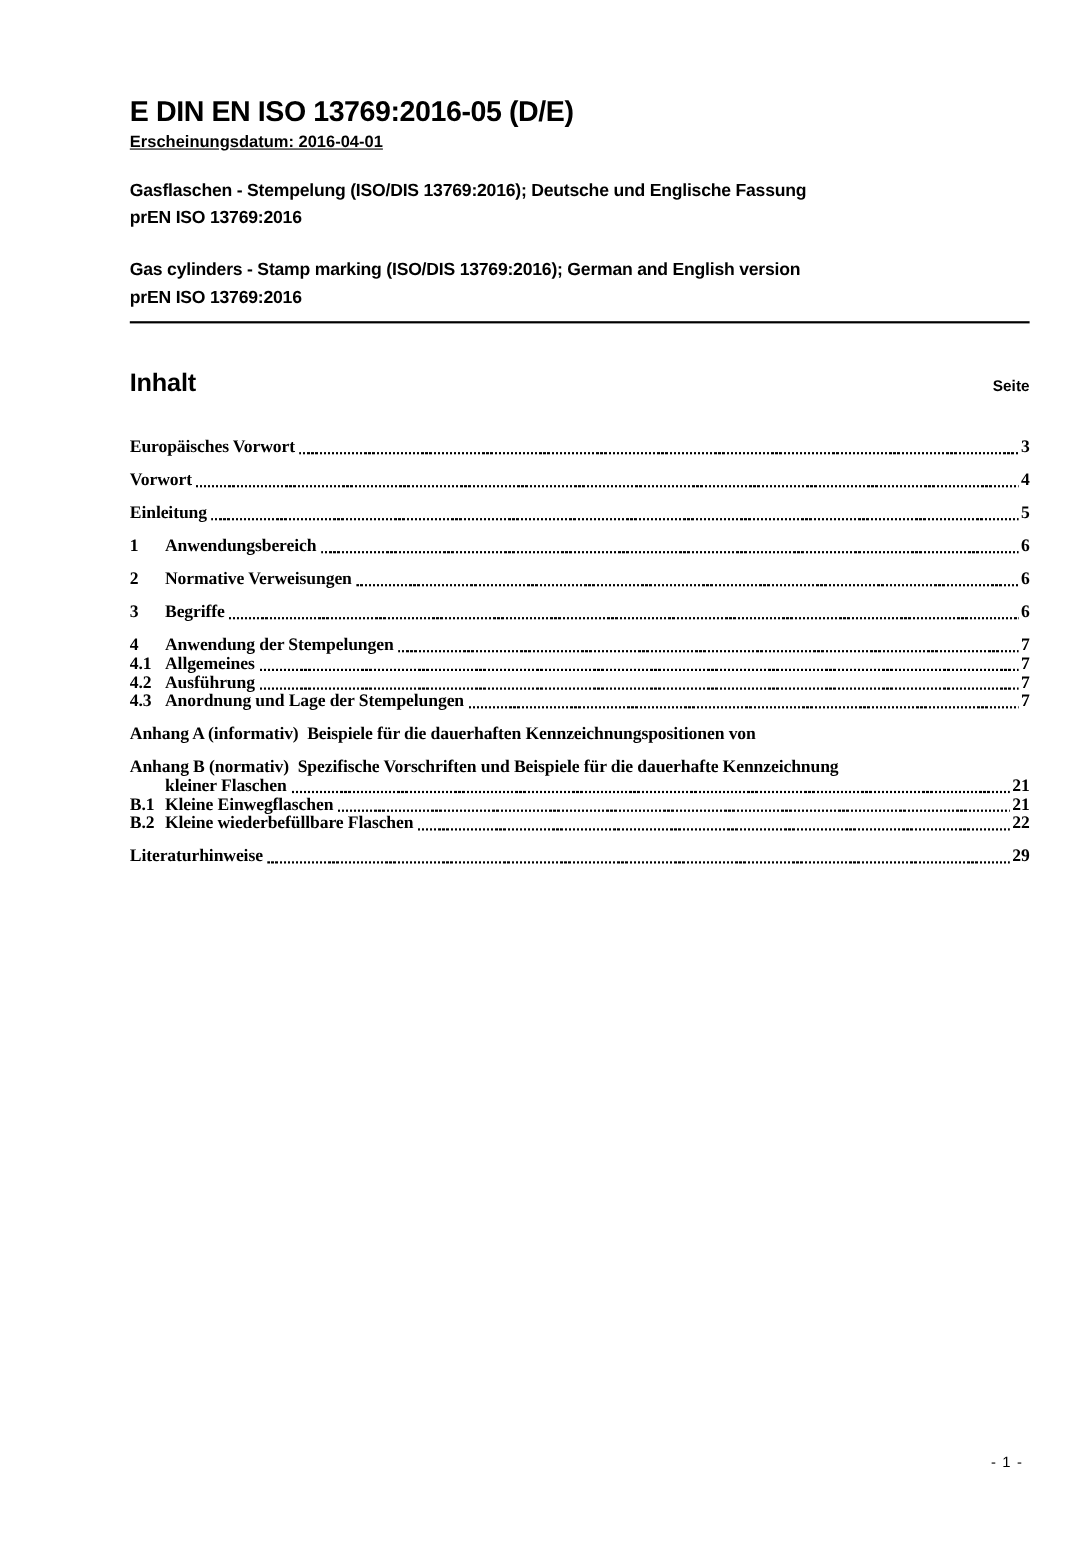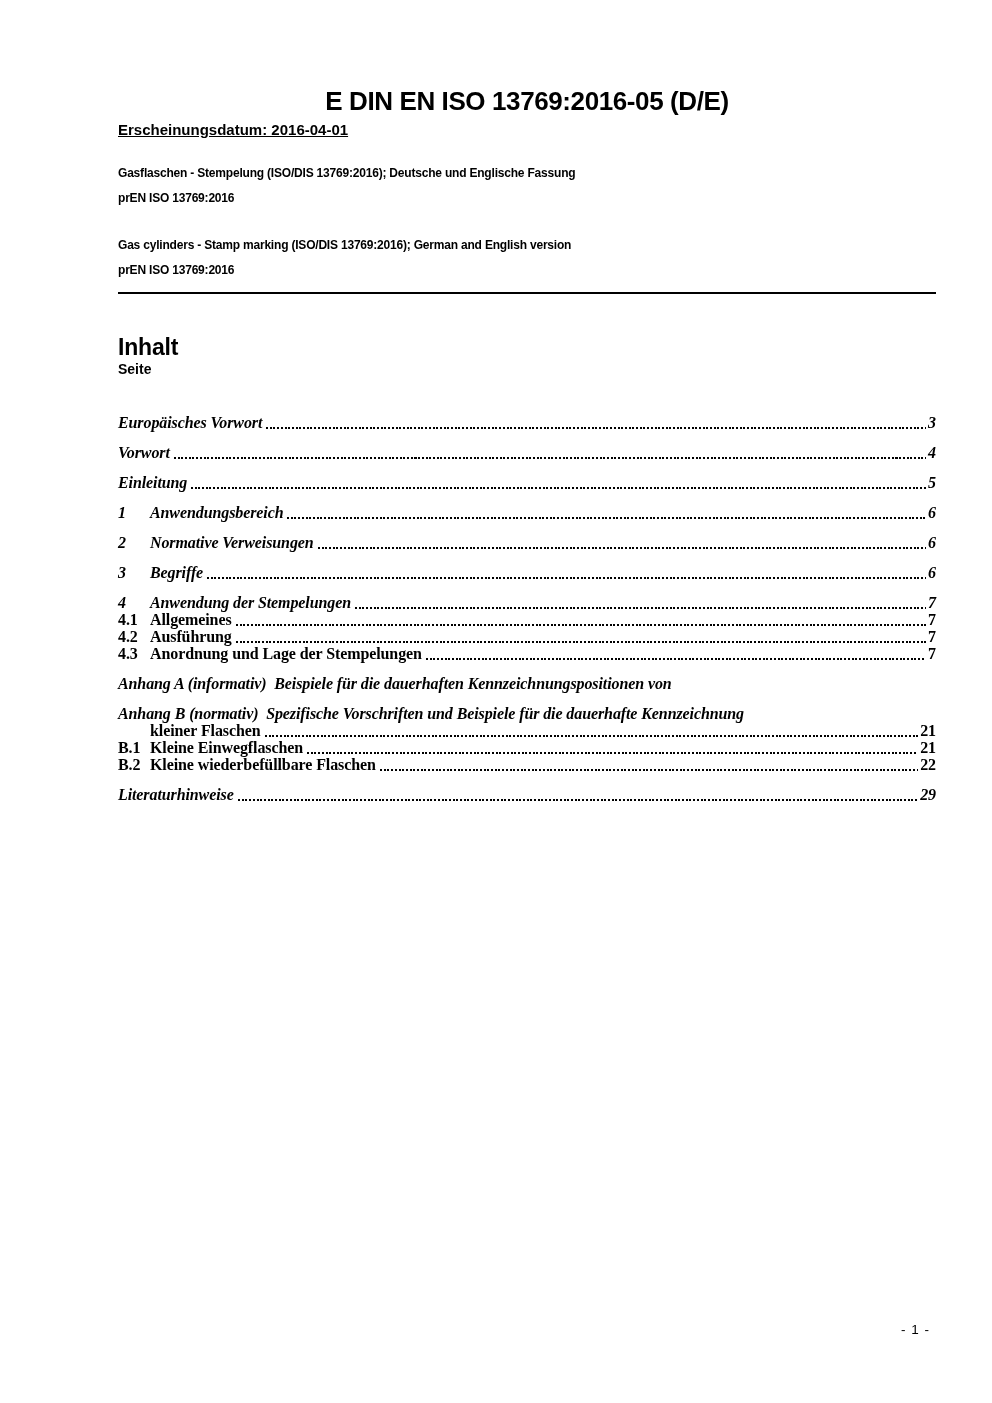--- a/index.html
+++ b/index.html
@@ -6,41 +6,41 @@
   body{
     width:992px;height:1403px;
     background:#ffffff;color:#000;
     position:relative;overflow:hidden;
     font-family:"Liberation Sans",sans-serif;
   }
   .page{position:absolute;left:118px;top:88px;width:818px;}
 
   .doc-number{
     font-size:26px;font-weight:bold;line-height:1.05;
-    margin:0;letter-spacing:-0.4px;text-align:center;
+    margin:0;letter-spacing:-0.4px;
   }
   .pub-date{font-size:15px;font-weight:bold;margin-top:7px;line-height:1.1;text-decoration:underline;}
   .doc-title{
-    font-size:12px;font-weight:bold;line-height:25px;
+    font-size:16px;font-weight:bold;line-height:25px;
     margin-top:22px;letter-spacing:-0.2px;
   }
   .doc-title .t-line{white-space:pre;}
   .rule{border:0;border-top:2px solid #000;margin:9px 0 0 0;height:0;}
 
-  .toc-head{display:flex;justify-content:space-between;align-items:baseline;margin-top:40px;flex-direction:column;}
+  .toc-head{display:flex;justify-content:space-between;align-items:baseline;margin-top:40px;}
   .toc-heading{font-size:23px;font-weight:bold;letter-spacing:-0.2px;}
   .toc-page-label{font-size:14px;font-weight:bold;}
 
   .toc{
     margin-top:37px;
     font-family:"Liberation Serif",serif;
     font-weight:bold;font-size:16px;letter-spacing:-0.1px;
   }
   .toc-row{display:flex;align-items:baseline;line-height:17px;}
-  .toc-row.normal{margin-top:13px;font-style:italic;}
+  .toc-row.normal{margin-top:13px;}
   .toc-row.tight{margin-top:0;}
   .toc-row:first-child{margin-top:0;}
   .toc-num{flex:0 0 32px;white-space:pre;}
   .toc-label{flex:0 1 auto;white-space:pre;}
   .toc-leader{
     flex:1 1 10px;align-self:flex-end;
     height:2px;margin:0 2px 2px 4px;
     background-image:repeating-linear-gradient(to right,#000 0,#000 2px,transparent 2px,transparent 3.7px);
   }
   .toc-pagenum{flex:0 0 auto;white-space:pre;}

